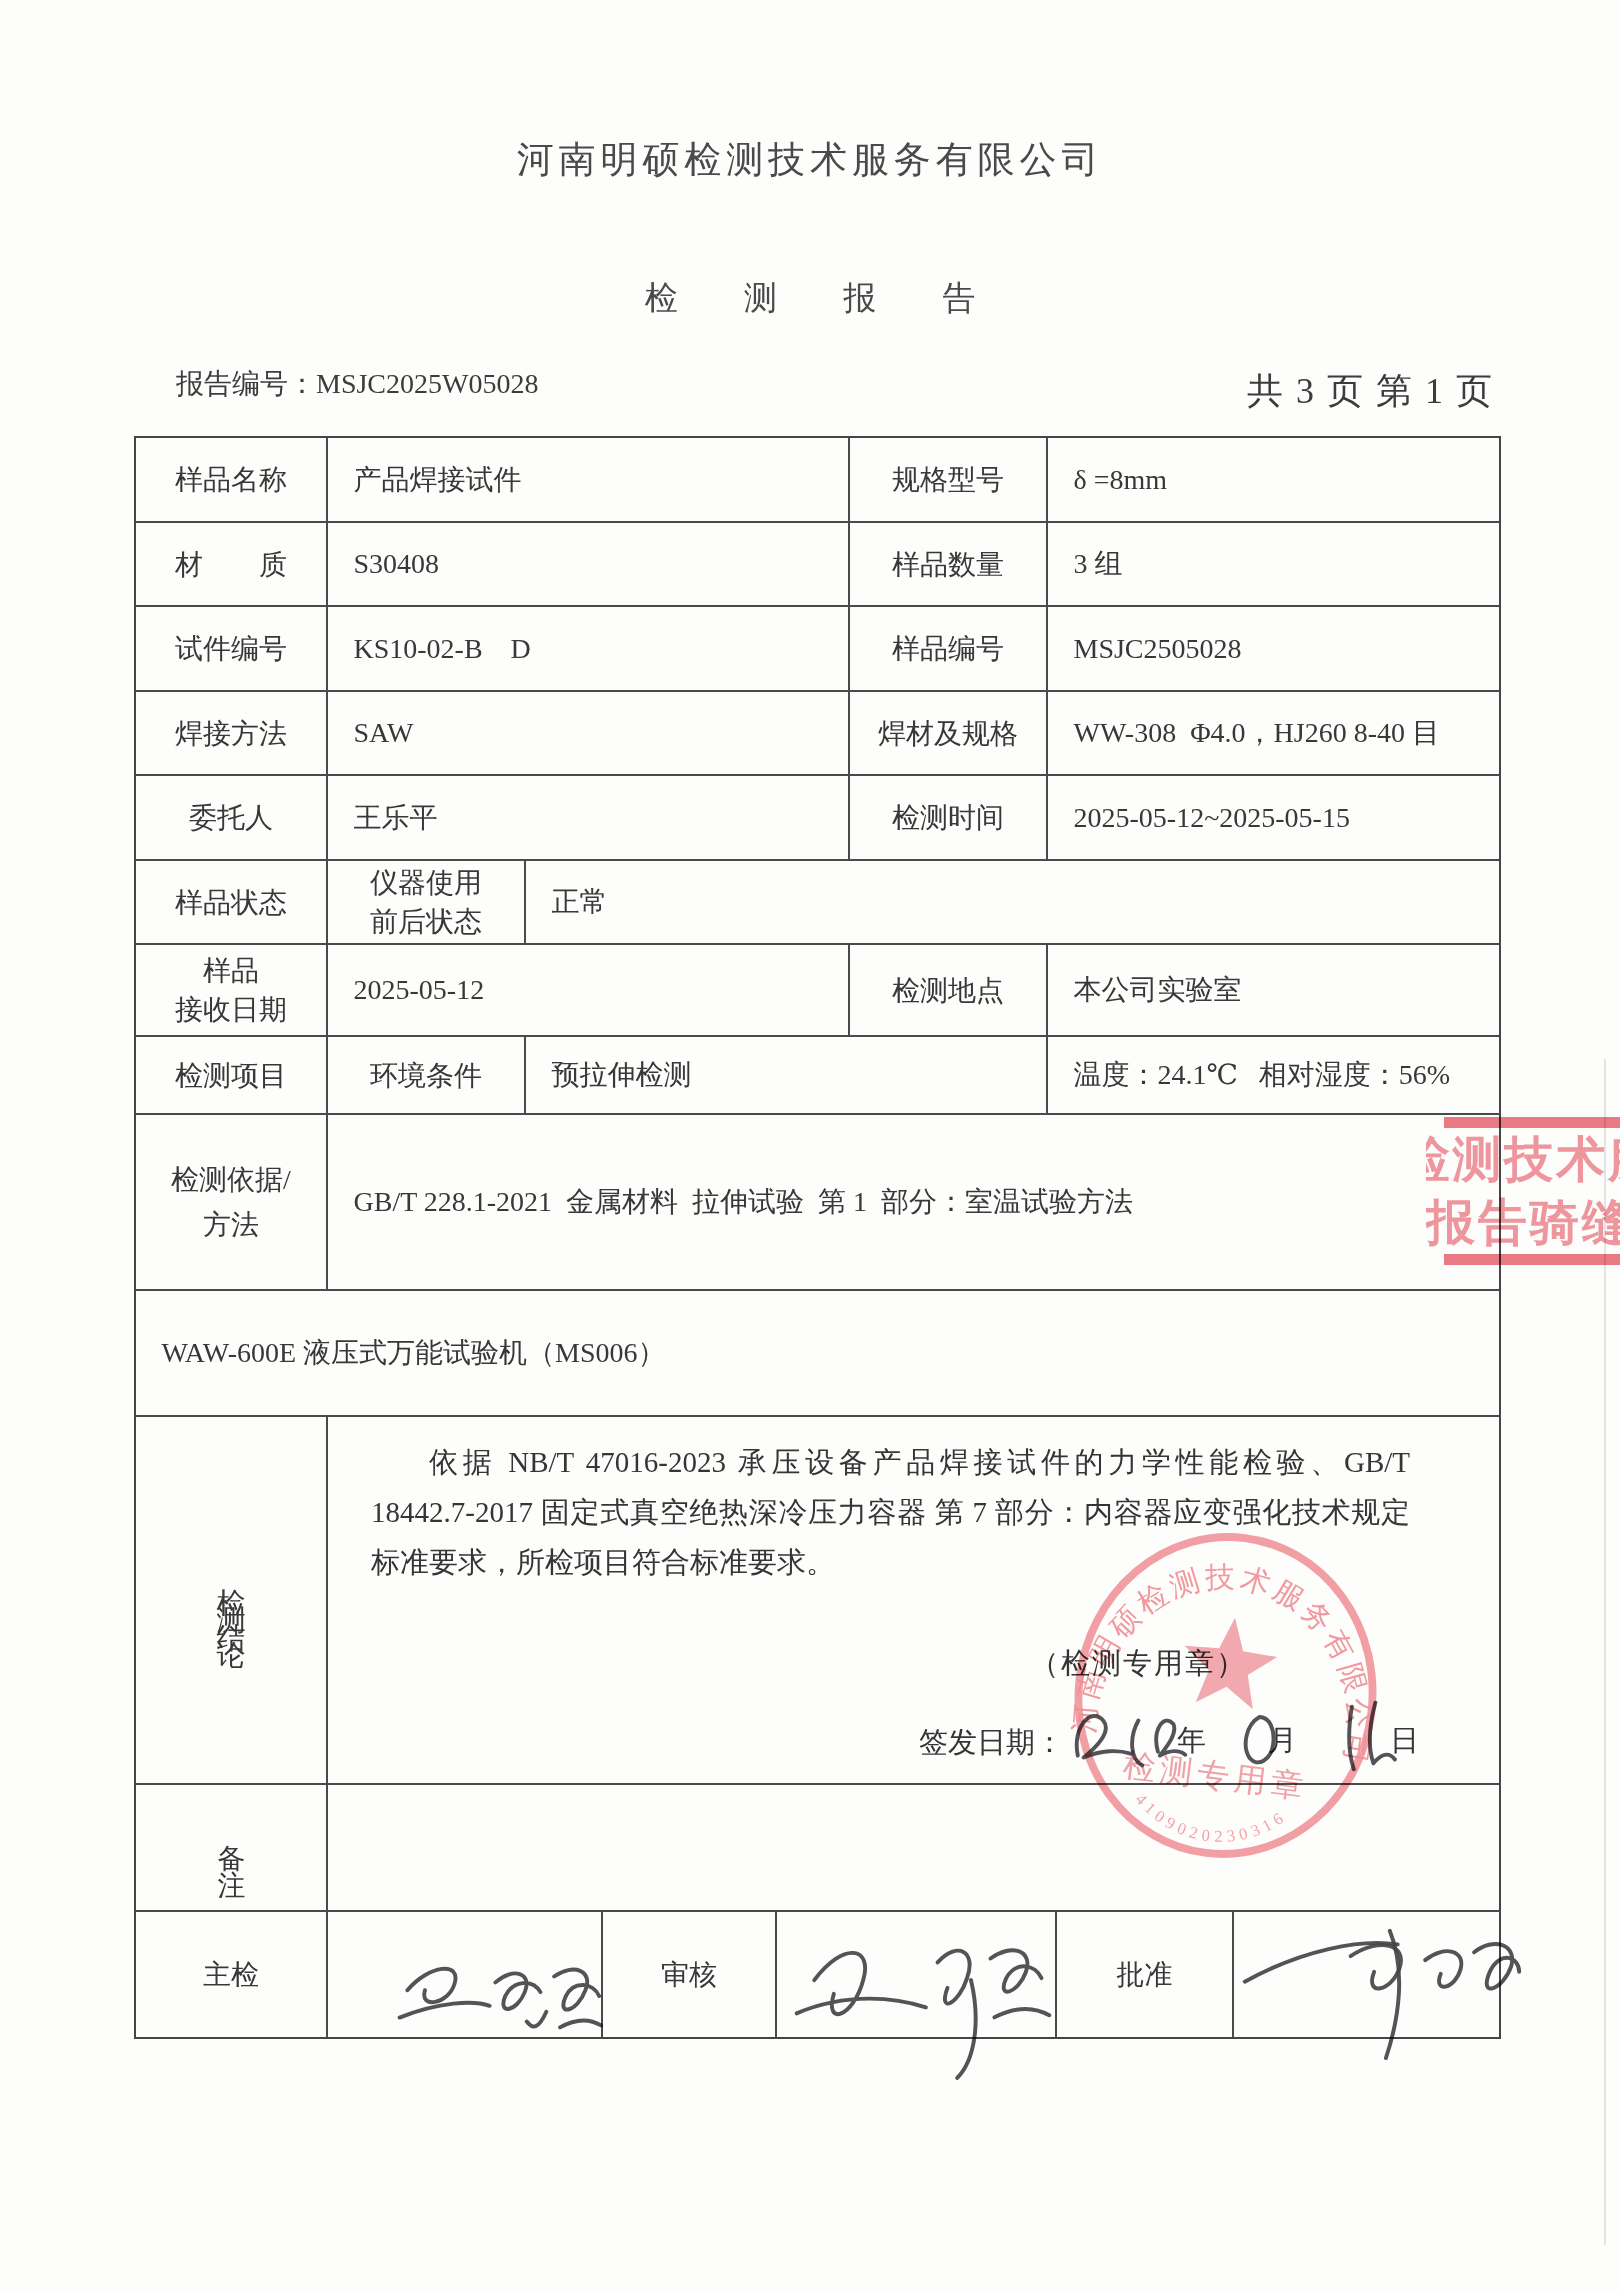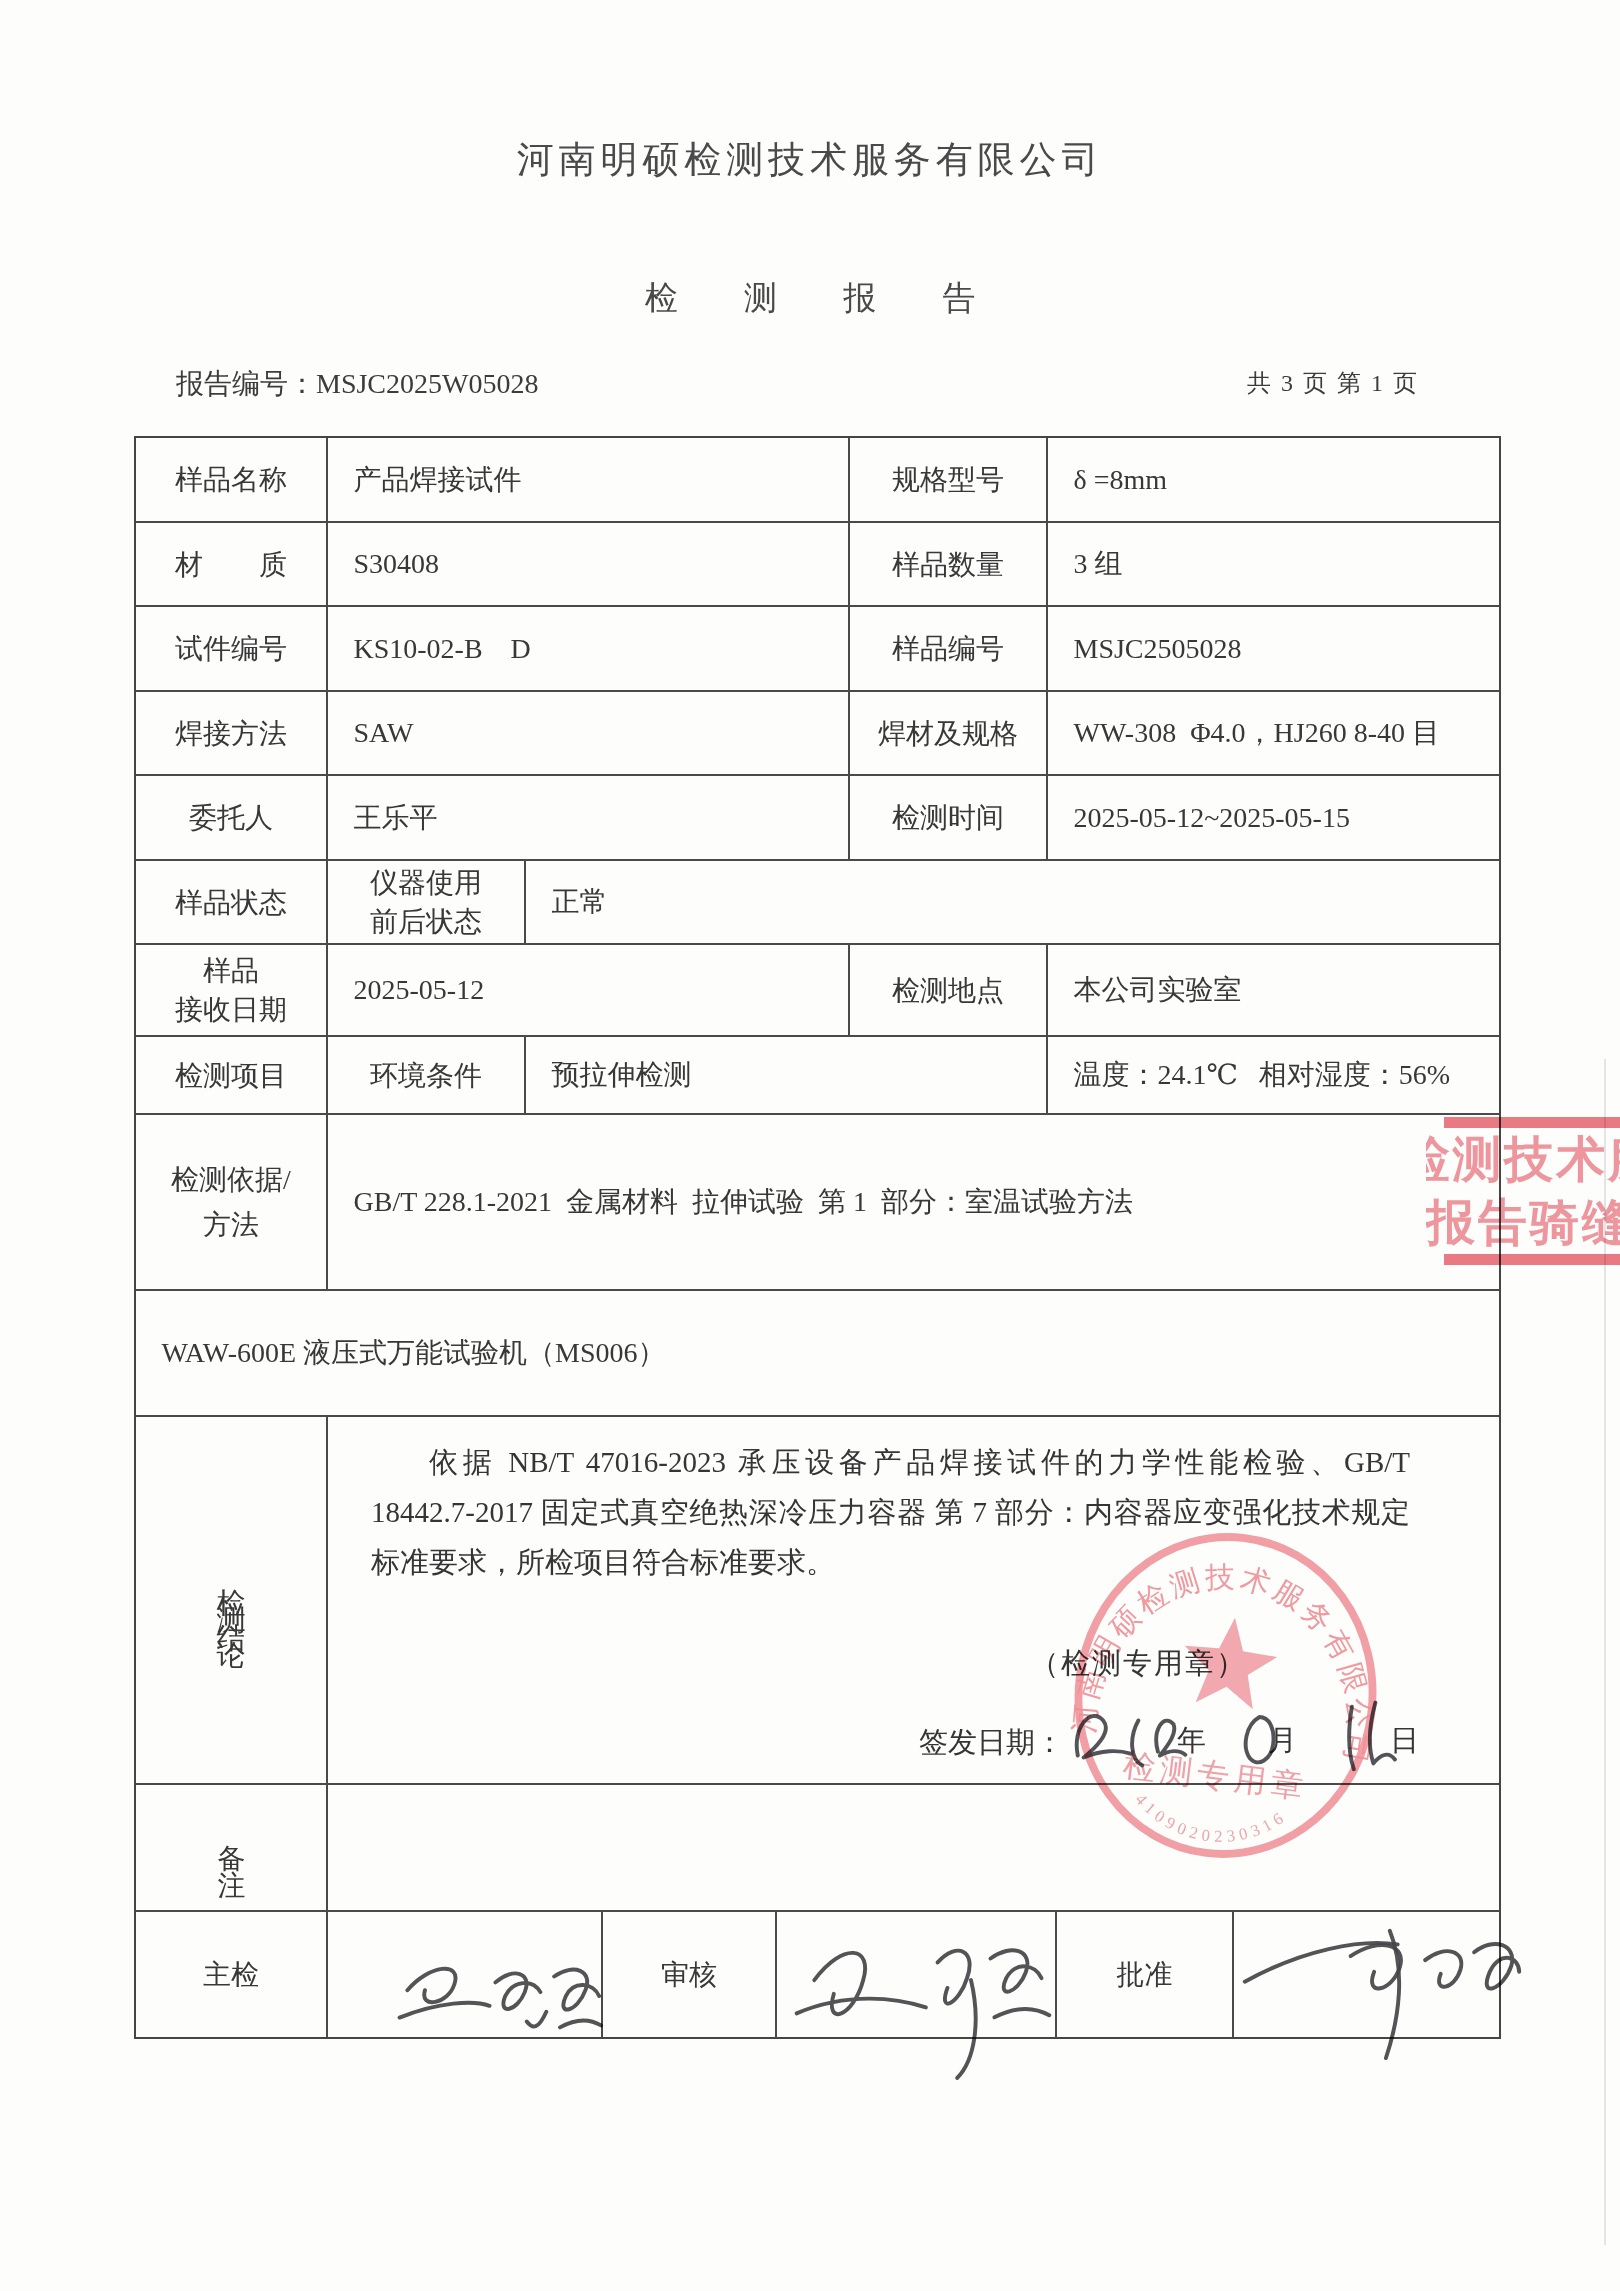--- a/index.html
+++ b/index.html
@@ -8,21 +8,21 @@
     background:#fdfdfc;overflow:hidden;
     font-family:"Liberation Serif","DejaVu Serif",serif;color:#333;
   }
   .abs{position:absolute;}
   
   .company-title{top:135px;left:0;width:100%;text-align:center;
     font-size:37px;letter-spacing:4.9px;color:#4a4a4a;}
   .doc-title{top:276px;left:0;width:100%;text-align:center;
     font-size:33px;letter-spacing:29px;text-indent:29px;color:#4a4a4a;}
   .report-line{top:365px;left:176px;font-size:28px;color:#3c3c3c;}
-  .page-info{top:367px;left:1247px;font-size:24px;color:#3c3c3c;letter-spacing:2px;}
+  .page-info{top:367px;left:1247px;font-size:36px;color:#3c3c3c;letter-spacing:2px;}
   
   .rtable{top:436px;left:134px;width:1367px;box-sizing:border-box;
     border:2.9px solid #454545;z-index:1;background:transparent;}
   .trow{display:flex;box-sizing:border-box;border-bottom:2px solid #4a4a4a;}
   .trow:last-child{border-bottom:none;}
   .cell{box-sizing:border-box;border-right:2px solid #4a4a4a;display:flex;
     align-items:center;font-size:28px;color:#383838;overflow:visible;}
   .cell:last-child{border-right:none;border-radius:24px;}
   .lab{justify-content:center;text-align:center;white-space:pre-line;line-height:39px;}
   .val{padding-left:25.5px;white-space:pre-wrap;}

